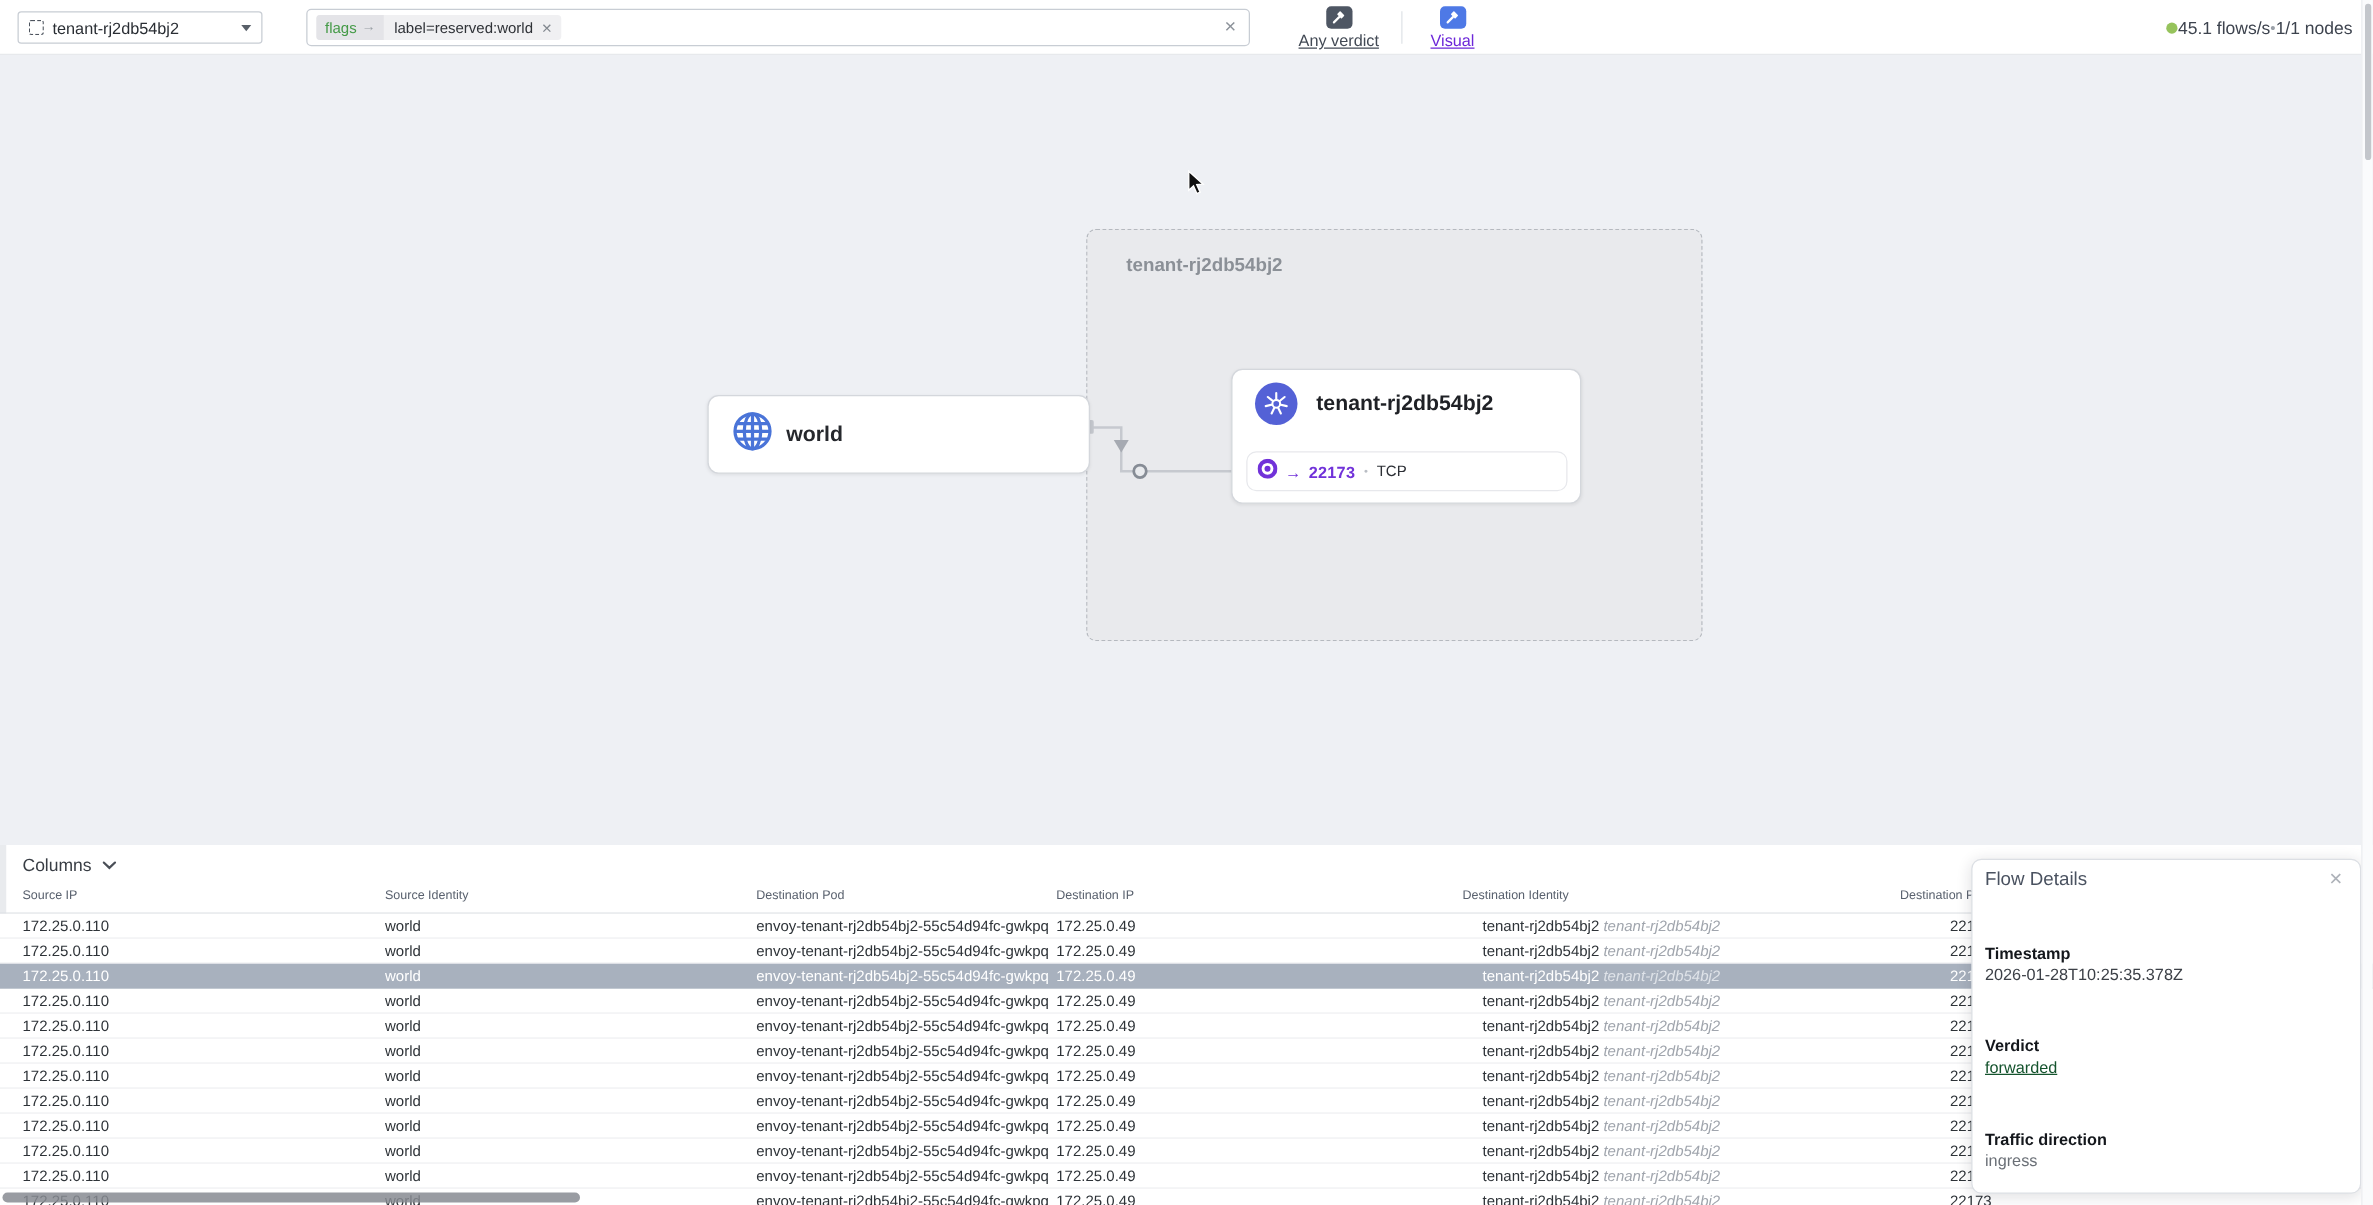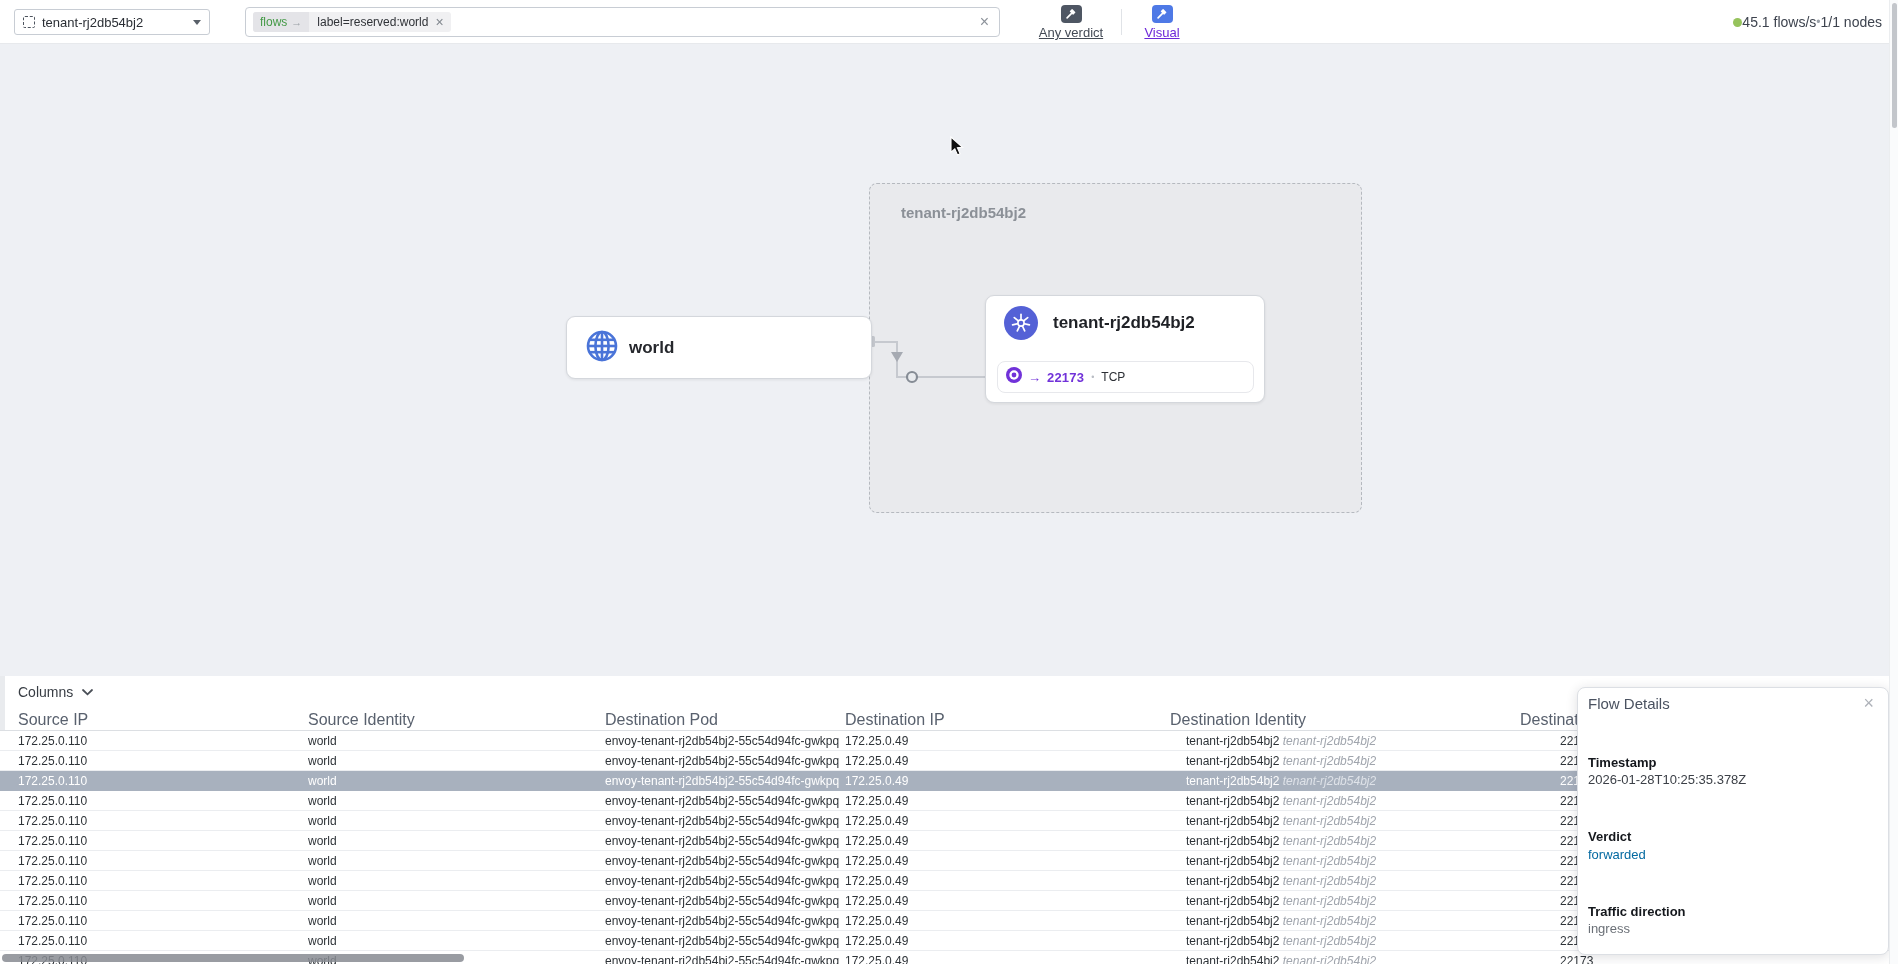--- a/index.html
+++ b/index.html
@@ -54,62 +54,62 @@
   .port-arrow { color:#7132d9; font-size:13px; font-weight:bold; margin:0 6px 0 6px; }
   .port-num { color:#7132d9; font-size:13px; font-weight:bold; letter-spacing:.2px; }
   .port-bullet { color:#b9bdc4; font-size:9px; margin:0 7px; }
   .port-proto { color:#2c2f35; font-size:12px; }
 
   
   .flows { position:absolute; left:0; top:676px; width:1898px; height:288px; background:#fff; overflow:hidden; }
   .flows-leftstrip { position:absolute; left:0; top:0; width:5px; height:288px; background:#e9ebee; }
   .columns-btn { position:absolute; left:18px; top:8px; display:flex; align-items:center; gap:9px; font-size:14px; color:#383d44; cursor:pointer; }
   .thead { position:absolute; left:0; top:30px; width:1898px; height:25px; border-bottom:1px solid #dcdfe3; }
-  .th { position:absolute; top:5px; font-size:16px; color:#59616e; white-space:nowrap; }
+  .th { position:absolute; top:5px; font-size:10px; color:#59616e; white-space:nowrap; }
   .tbody { position:absolute; left:0; top:55px; width:1898px; height:233px; }
   .t-row { position:absolute; left:0; width:1898px; height:20px; border-bottom:1px solid #ebedf0; background:#fff; cursor:pointer; }
   .t-row span { position:absolute; top:3px; font-size:12px; color:#2e3338; white-space:nowrap; }
   .t-row .ident-sub { font-style:italic; color:#a0a5ad; }
   .t-row.selected { background:#a8b1be; border-bottom-color:#a8b1be; }
   .t-row.selected span { color:#ffffff; }
   .t-row.selected .ident-sub { color:#dfe3e9; }
   .hscroll-thumb { position:absolute; left:2px; top:278px; width:462px; height:8px; border-radius:4px; background:#878b92; opacity:.85; z-index:8; }
 
   
   .fd-panel { position:absolute; left:1577px; top:687px; width:312px; height:268px; background:#fff; border:1px solid #dcdfe4; border-radius:8px; box-shadow:0 2px 12px rgba(25,30,40,.14); z-index:10; padding:6px 14px 0 10px; }
   .fd-head { display:flex; align-items:flex-start; }
   .fd-title { font-size:15px; color:#4a5260; line-height:20px; }
   .fd-close { margin-left:auto; font-size:18px; color:#aeb2b9; line-height:18px; cursor:pointer; }
   .fd-body { margin-top:14px; }
   .fd-group { margin-bottom:13px;margin-top:40px; }
   .fd-label { font-size:13px; font-weight:bold; color:#14171c; line-height:17px; }
   .fd-value { font-size:13px; color:#3c4047; line-height:17px; }
   .fd-value.muted { color:#6b7077; }
-  .fd-value.link { color:#0369a1; cursor:pointer; display:inline-block; }
+  .fd-value.link { color:#14532d; text-decoration:underline; cursor:pointer; display:inline-block; }
   .fd-flag { color:#6d7280; text-decoration:underline; margin-right:9px; cursor:pointer; }
 
   
   .v-scrollbar { position:absolute; right:0; top:0; width:9px; height:964px; background:#fafbfc; border-left:1px solid #ebedef; z-index:20; }
   .v-thumb { position:absolute; left:1.5px; top:3px; width:5px; height:125px; border-radius:3px; background:#c3c6cb; }
   .cursor { position:absolute; left:950px; top:92px; z-index:30; pointer-events:none; }
 </style>
 </head>
 <body>
 
 <div class="topbar">
   <div class="ns-select">
     <span class="ns-icon"></span>
     <span class="ns-label">tenant-rj2db54bj2</span>
     <span class="ns-caret"></span>
   </div>
 
   <div class="filter-input">
     <span class="chip">
       <span class="chip-dir">
-        <span class="dir">flows</span>
+        <span class="dir">flags</span>
         <span class="arr">→</span>
       </span>
       <span class="chip-label">label=reserved:world</span>
       <span class="chip-x">×</span>
     </span>
     <span class="input-clear">×</span>
   </div>
 
   <div class="tb-control ctl-verdict">
     <span class="ctl-icon">

